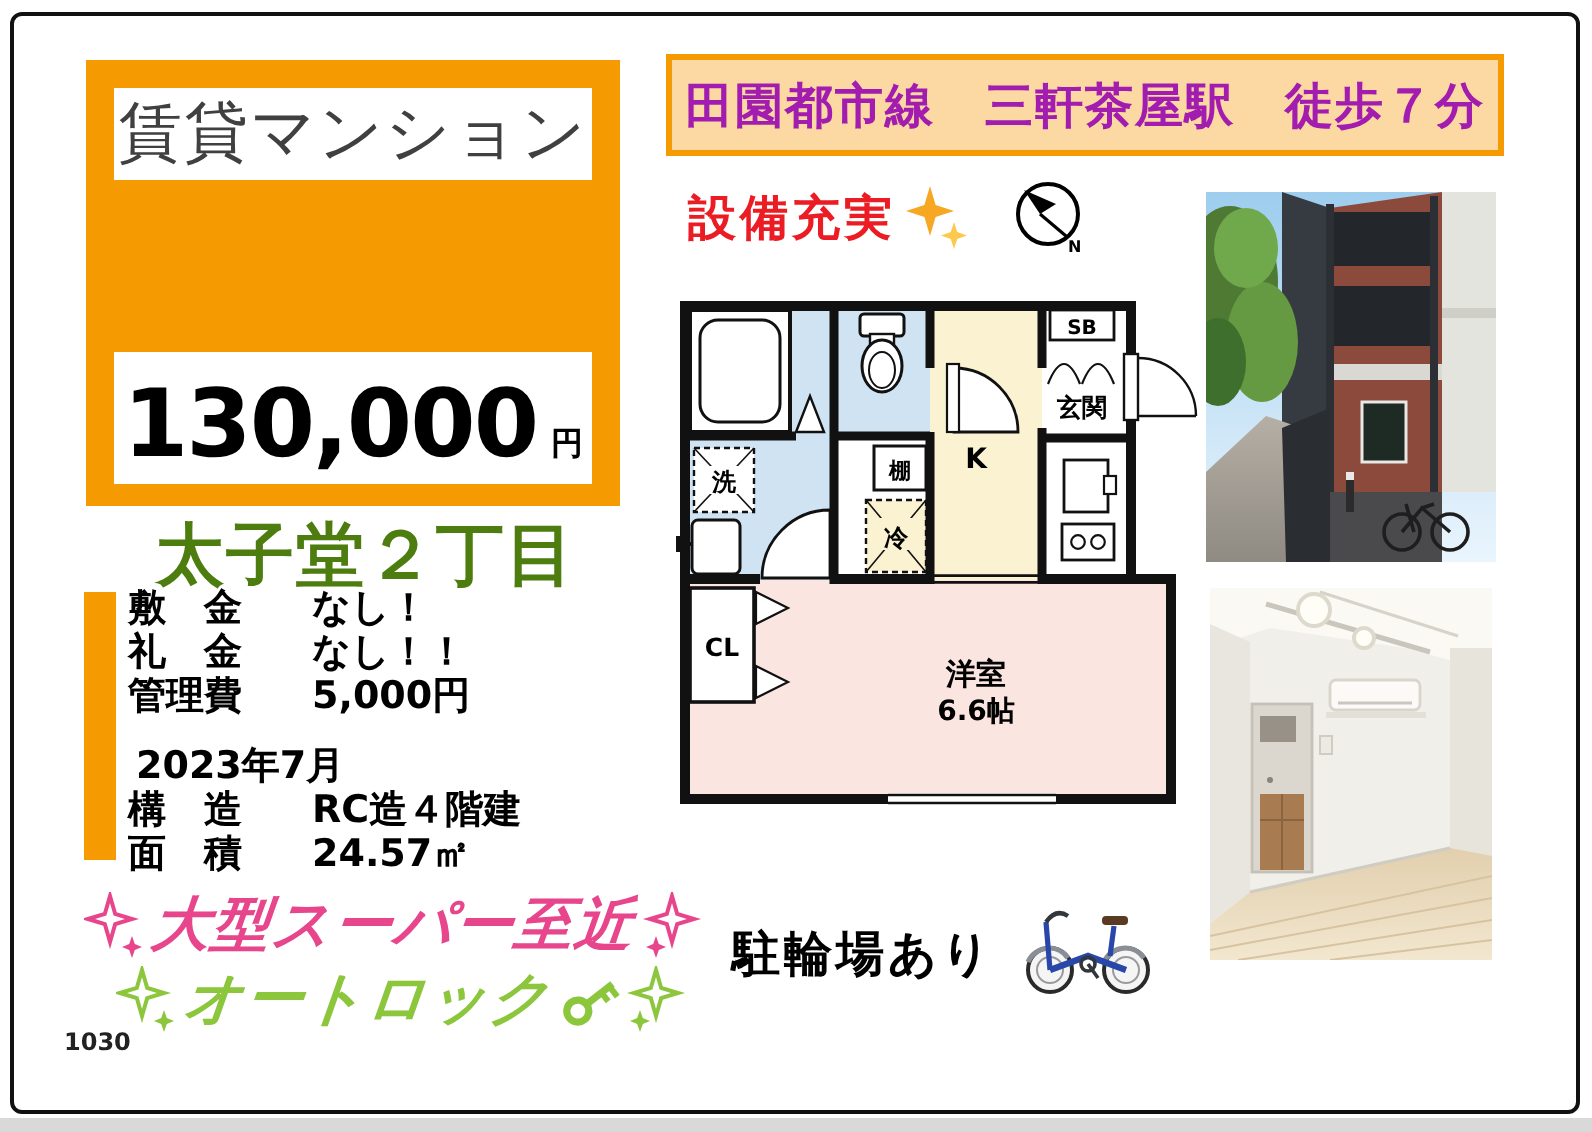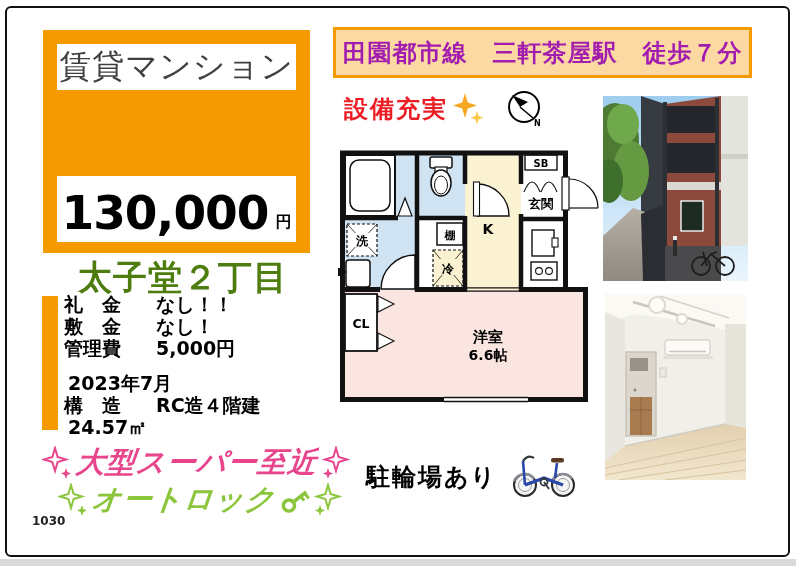--- a/index.html
+++ b/index.html
@@ -78,40 +78,41 @@
       <span class="price-num">130,000</span>
       <span class="price-unit">円</span>
     </div>
   </div>
 
   <div class="district">太子堂２丁目</div>
   <div class="orange-bar"></div>
 
   <div class="details">
     <div class="detail-row">
+      <span class="lbl">敷　金</span>
+      <span class="val">なし！</span>
+    </div>
+    <div class="detail-row">
       <span class="lbl">礼　金</span>
       <span class="val">なし！！</span>
     </div>
     <div class="detail-row">
-      <span class="lbl">敷　金</span>
-      <span class="val">なし！</span>
-    </div>
-    <div class="detail-row">
       <span class="lbl">管理費</span>
       <span class="val">5,000円</span>
     </div>
     <div class="detail-gap"></div>
     <div class="detail-row">
       <span class="val">2023年7月</span>
     </div>
     <div class="detail-row">
       <span class="lbl">構　造</span>
       <span class="val">RC造４階建</span>
     </div>
     <div class="detail-row">
+      <span class="lbl">面　積</span>
       <span class="val">24.57㎡</span>
     </div>
   </div>
 
   <div class="catch1">
     <svg width="30" height="34" viewBox="0 0 30 34">
       <path d="M13 2 L15.6 11 L24 13.5 L15.6 16 L13 25 L10.4 16 L2 13.5 L10.4 11 Z" fill="none" stroke="#E8468C" stroke-width="2"></path>
       <path d="M24 22 L25.4 26 L29 27.5 L25.4 29 L24 33 L22.6 29 L19 27.5 L22.6 26 Z" fill="#E8468C"></path>
     </svg>
     <span class="catch-text-pink">大型スーパー至近</span>

